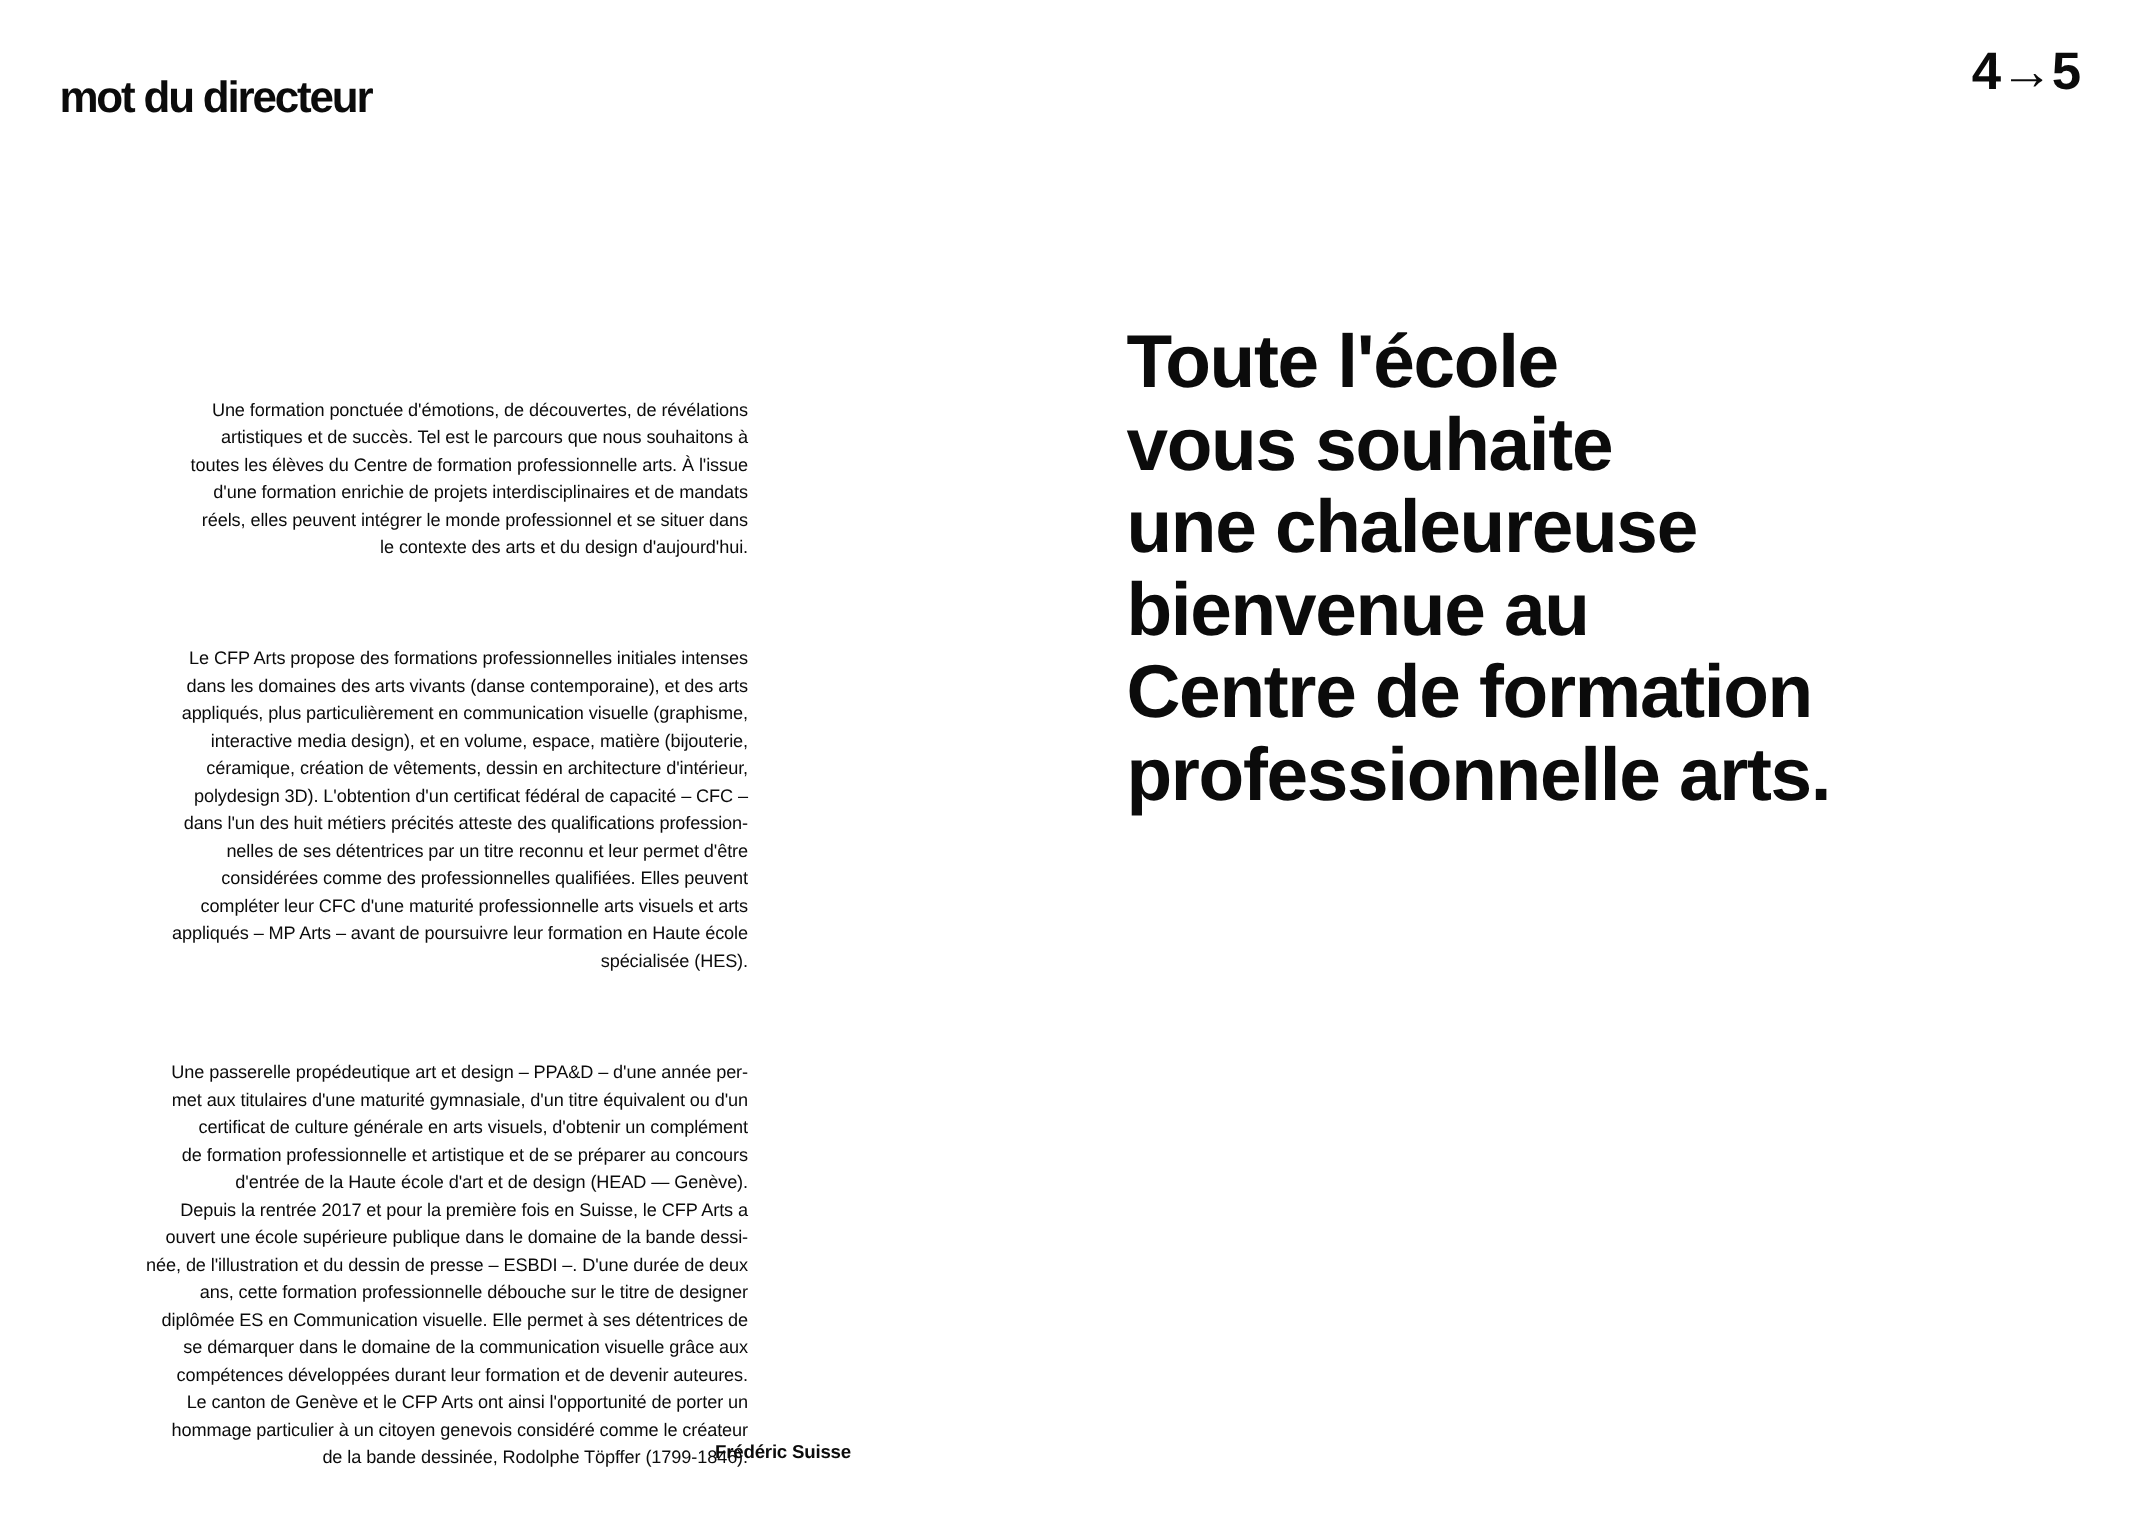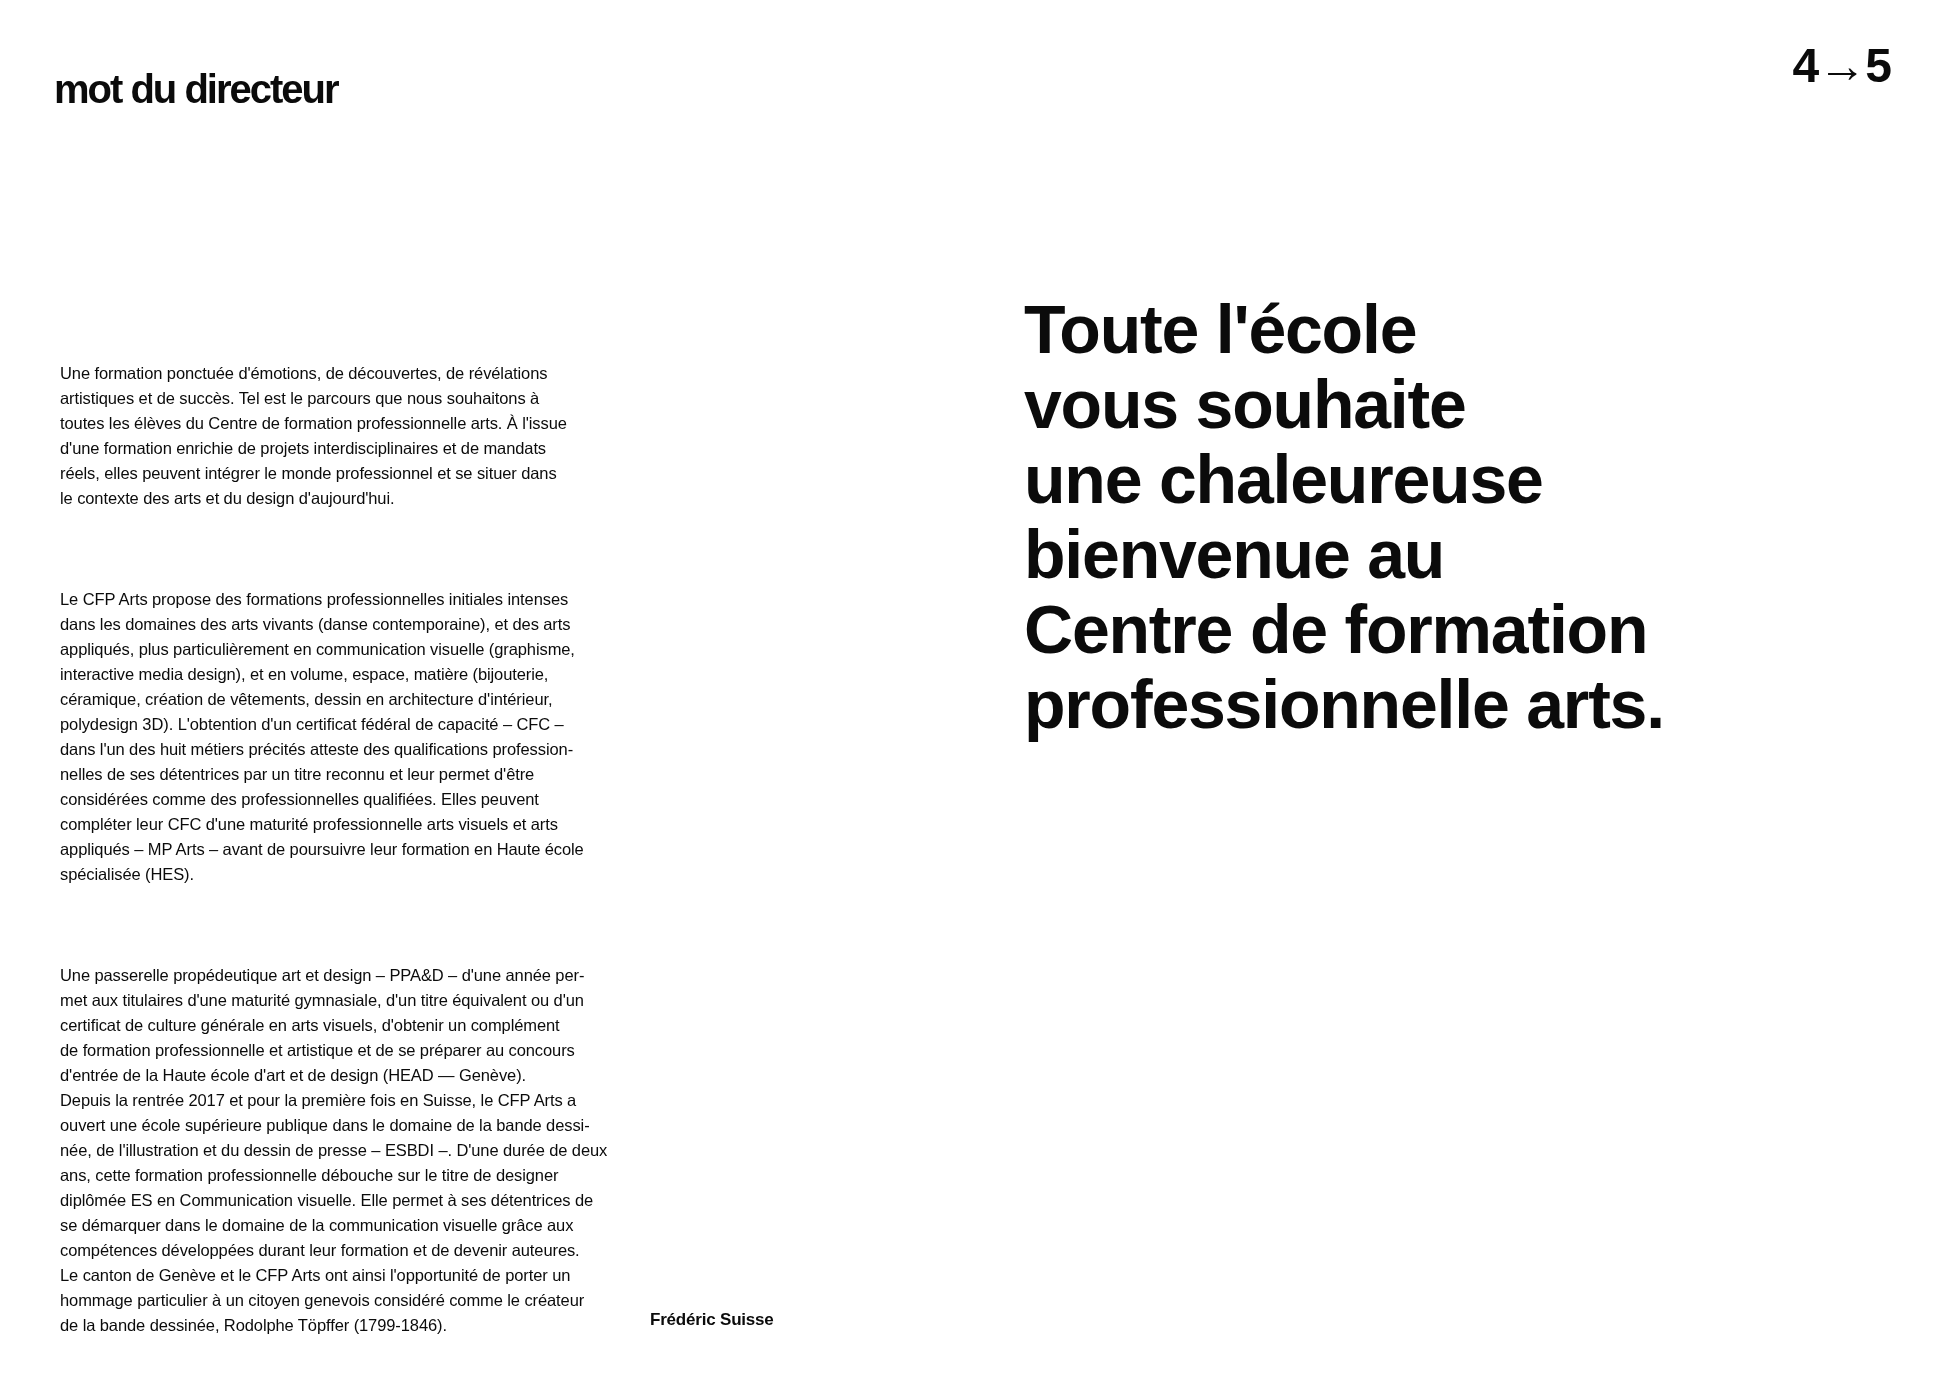--- a/index.html
+++ b/index.html
@@ -41,20 +41,21 @@
     left: 60px;
     top: 311px;
     width: 620px;
     font-size: 16.5px;
     line-height: 25px;
     letter-spacing: -0.1px;
     white-space: pre;
   }
   .body-column p {
     margin: 0 0 26px 0;
+    text-align: right;
   }
   .signature {
     position: absolute;
     left: 650px;
     top: 1310px;
     font-size: 17px;
     font-weight: bold;
     letter-spacing: -0.2px;
     white-space: pre;
   }

